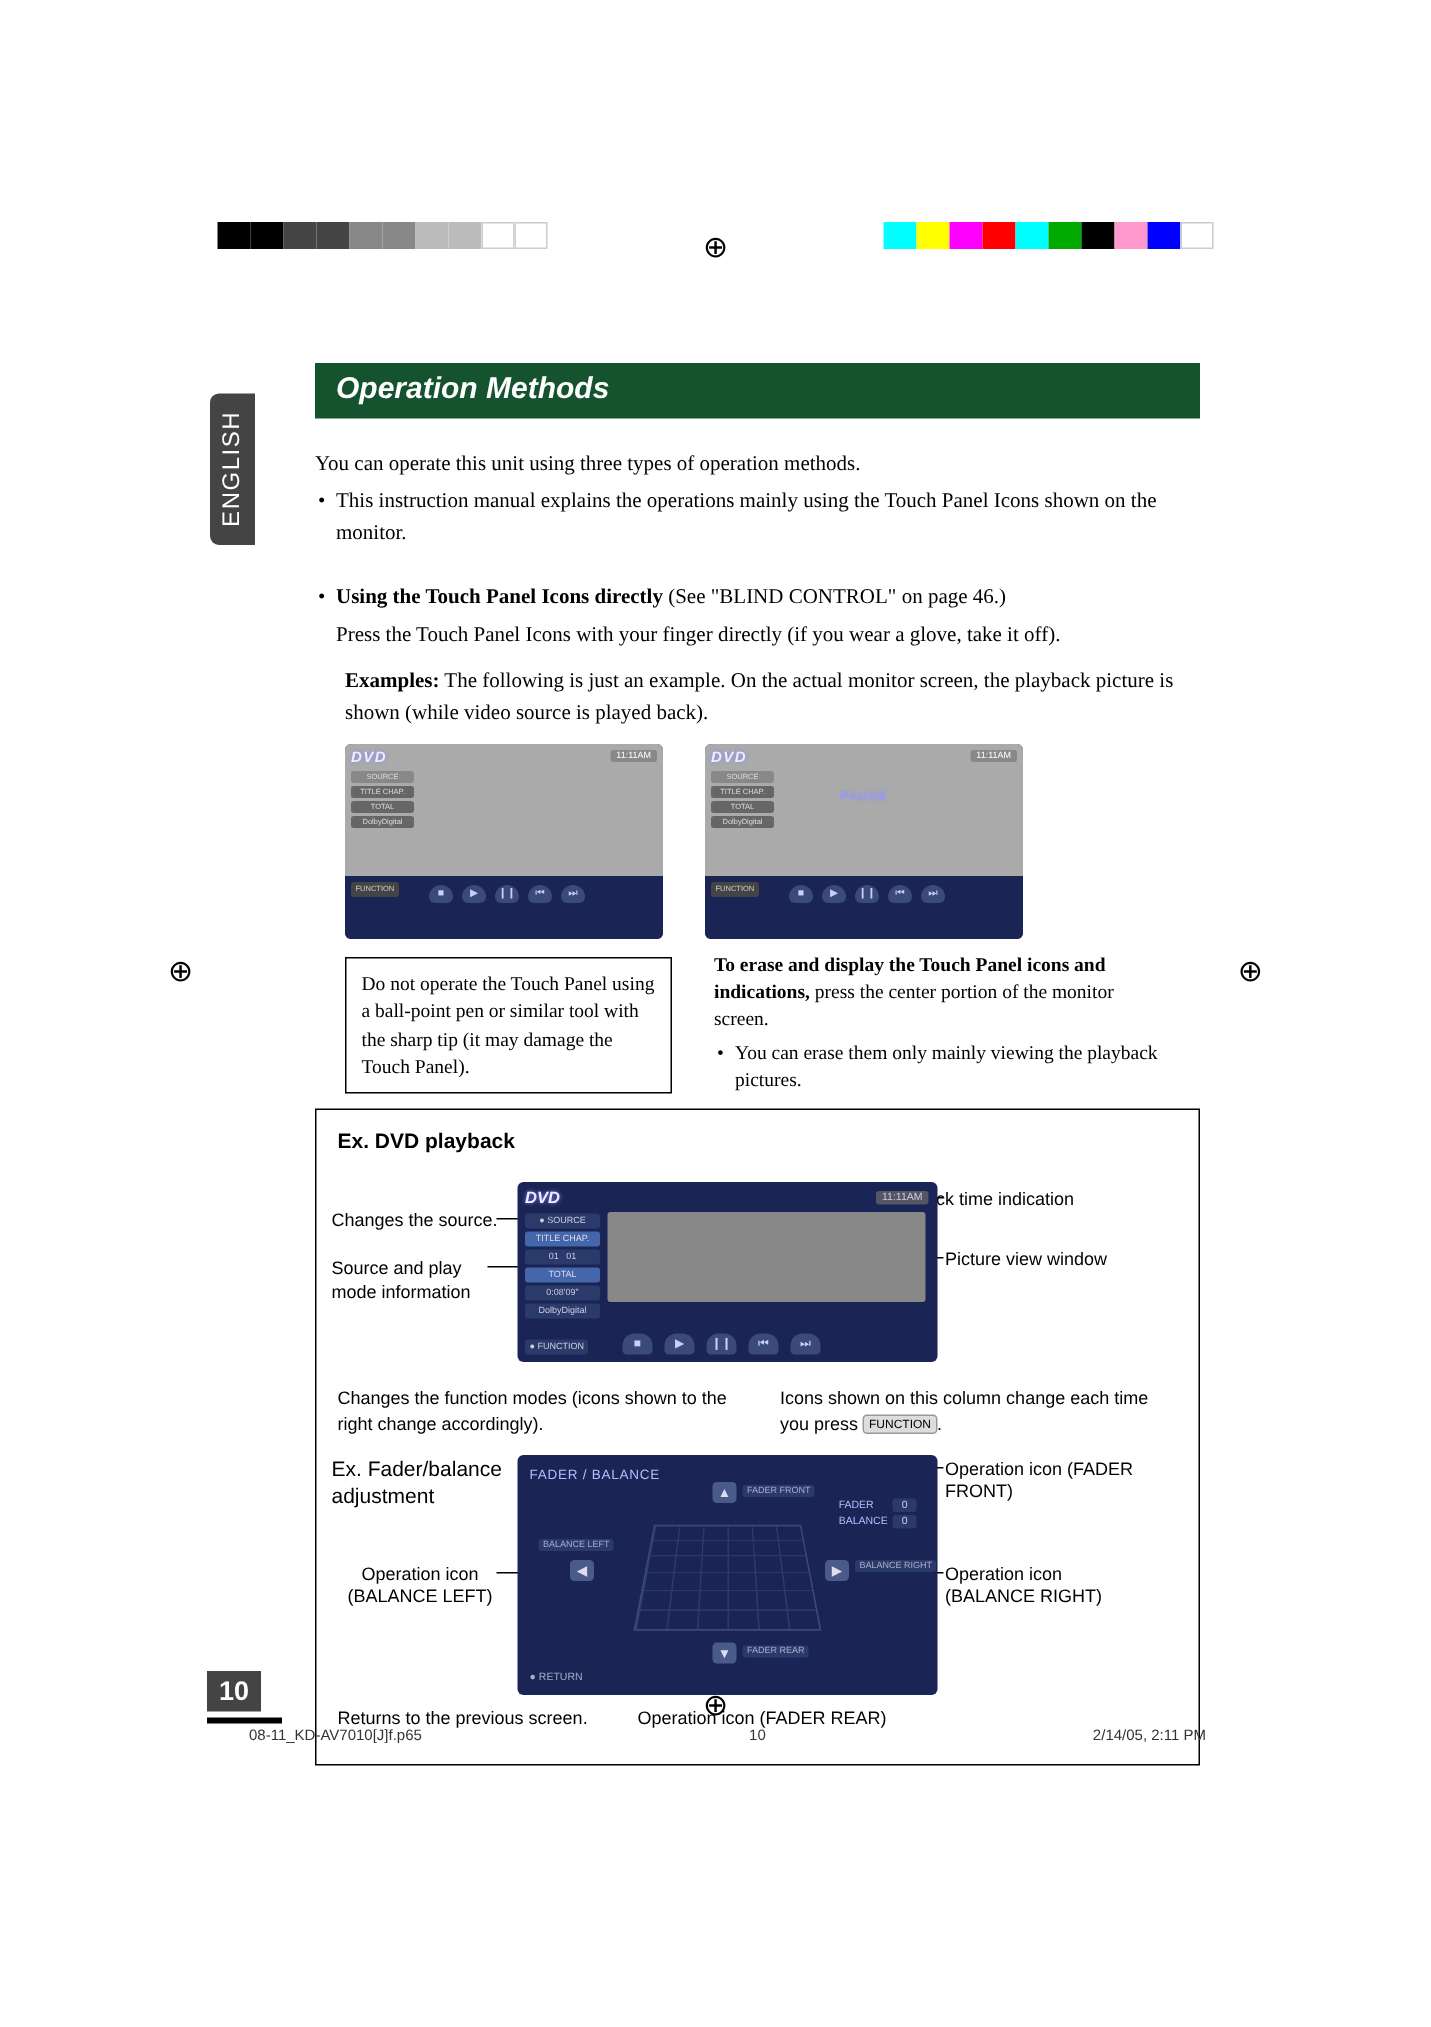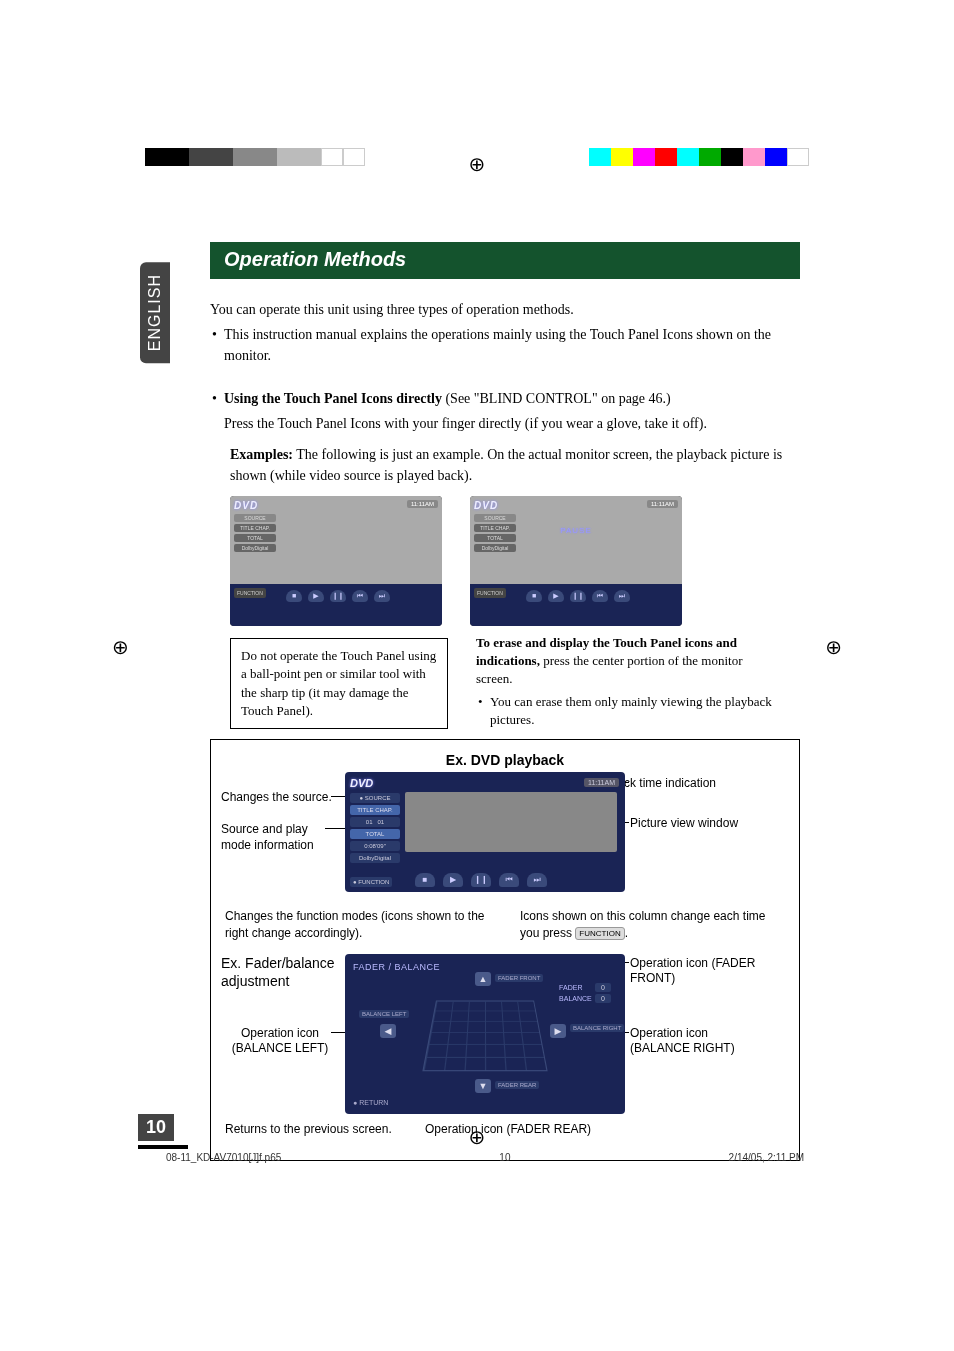--- a/index.html
+++ b/index.html
@@ -59,21 +59,21 @@
   .ss-controls { position: absolute; left: 56px; top: 6px; display: flex; gap: 6px; }
   .ss-btn { width: 16px; height: 12px; background: #3a4a7a; border-radius: 8px 8px 4px 4px; color: #ccf; font-size: 7px; text-align: center; line-height: 12px; }
   
   .caption-box { border: 1px solid #000; padding: 8px 10px; font-size: 13px; line-height: 1.4; }
   .caption-row { display: flex; gap: 28px; margin-left: 20px; margin-bottom: 8px; align-items: flex-end; }
   .caption-left { width: 218px; }
   .caption-right { width: 305px; font-size: 13px; line-height: 1.4; }
   
   
   .diagram-box { border: 1px solid #000; padding: 12px 14px 16px; margin-top: 10px; font-family: Arial, sans-serif; }
-  .diagram-title { font-weight: bold; font-size: 14px; margin-bottom: 4px; text-align: center; }
+  .diagram-title { font-weight: bold; font-size: 14px; margin-bottom: 20px; }
   .diagram-area { position: relative; height: 130px; margin-bottom: 6px; }
   .main-screenshot { position: absolute; left: 120px; top: 0; width: 280px; height: 120px; background: #1a2455; border-radius: 4px; overflow: hidden; }
   .ms-sidebar { position: absolute; left: 5px; top: 5px; width: 50px; }
   .ms-dvd { color: #eef; font-size: 11px; font-weight: bold; font-style: italic; text-shadow: 0 0 3px #88f; margin-bottom: 4px; }
   .ms-box { background: #2a3a6a; color: #ccd; font-size: 6px; padding: 2px 3px; margin-bottom: 2px; border-radius: 2px; text-align: center; }
   .ms-box.blue { background: #4466aa; color: #dde; }
   .ms-time { position: absolute; right: 6px; top: 6px; background: #556; color: #ccd; font-size: 7px; padding: 1px 4px; border-radius: 2px; }
   .ms-viewport { position: absolute; left: 60px; top: 20px; right: 8px; height: 60px; background: #888; border-radius: 2px; }
   .ms-bottom { position: absolute; left: 0; bottom: 0; right: 0; height: 24px; }
   .ms-func { position: absolute; left: 5px; bottom: 5px; background: #2a3a6a; color: #ccd; font-size: 6px; padding: 2px 3px; border-radius: 2px; }

